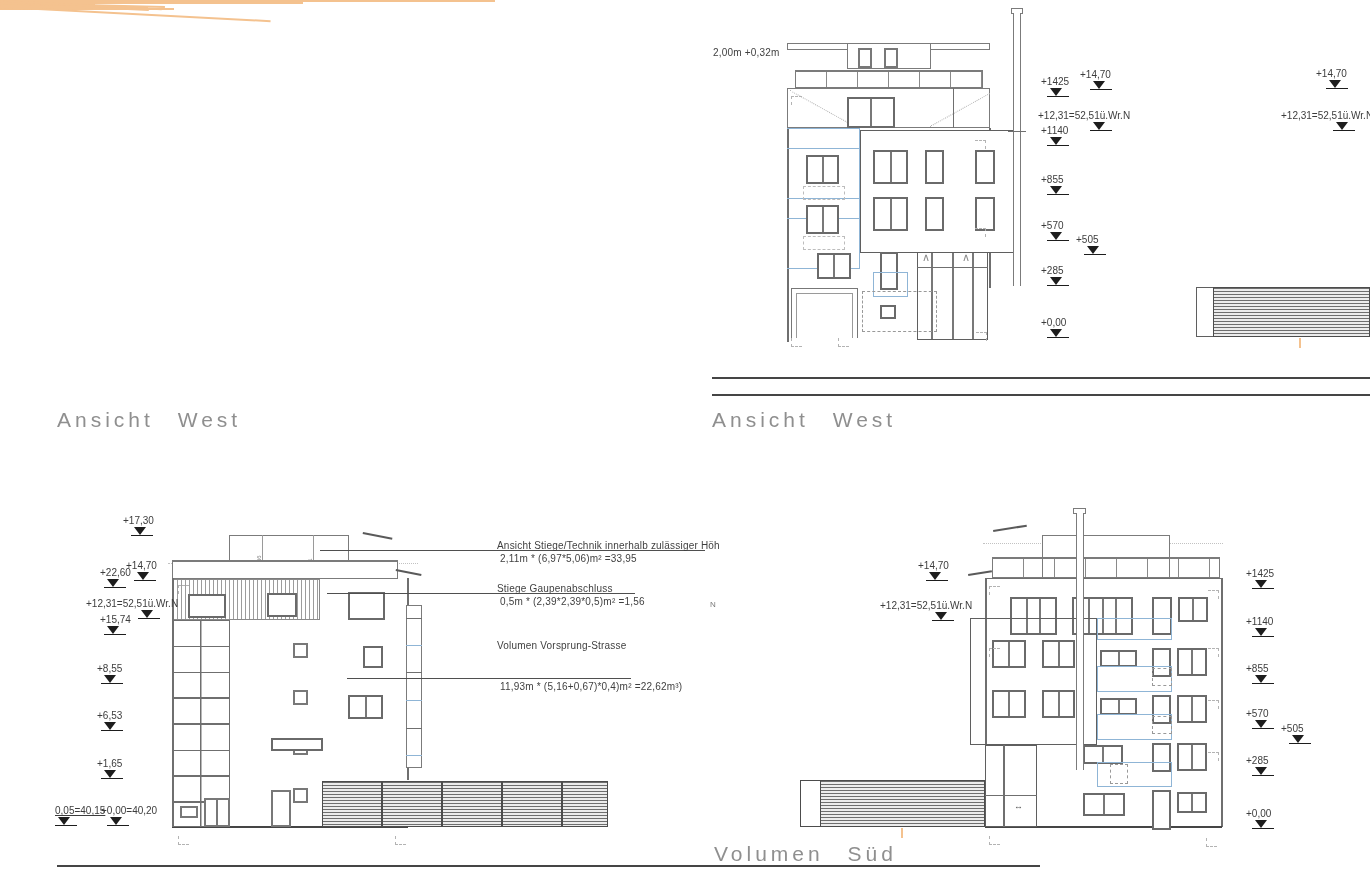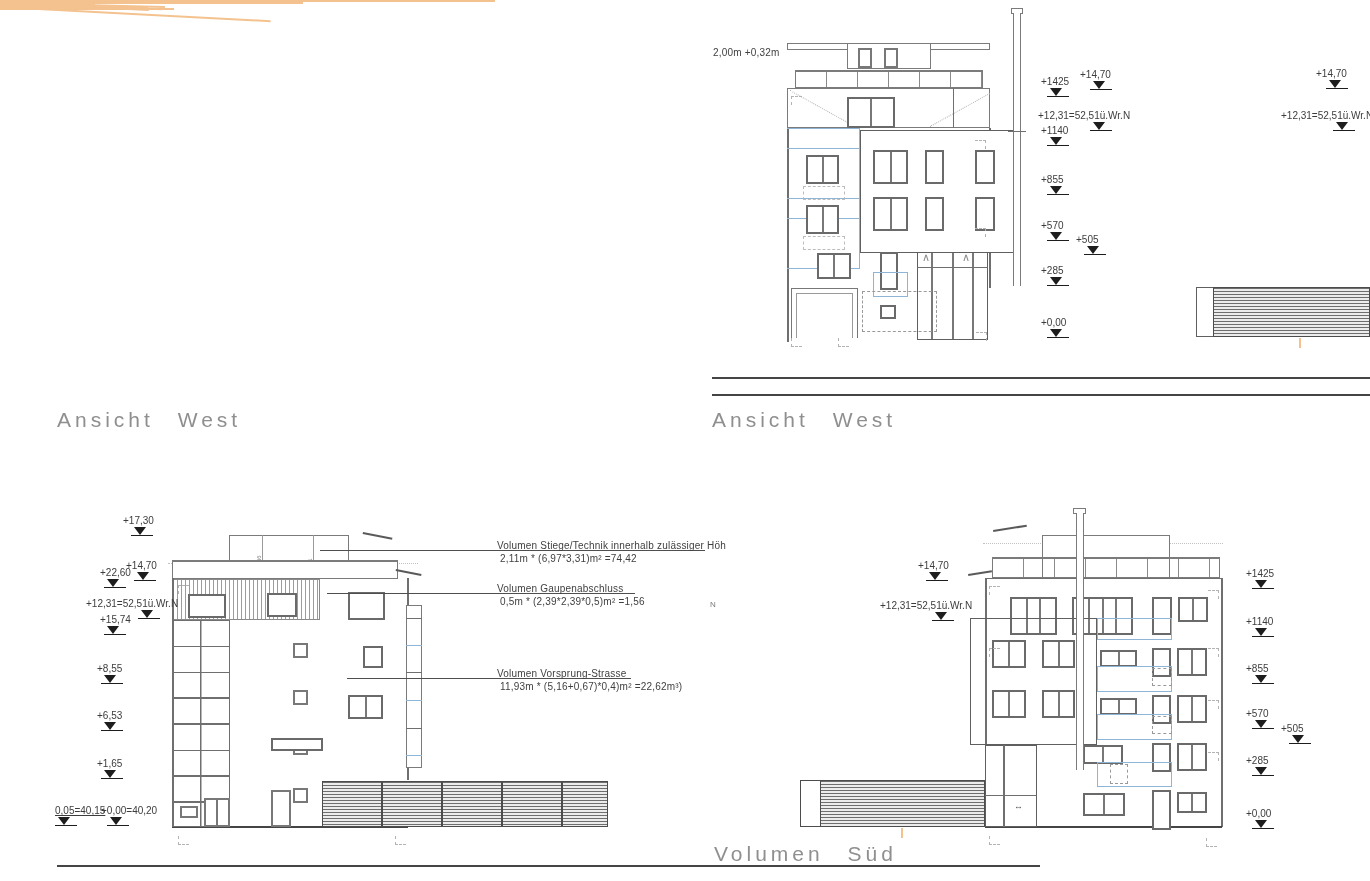--- a/index.html
+++ b/index.html
@@ -195,25 +195,25 @@
     <div class="ckBL" style="left:178px;top:836px;"></div>
     <div class="ckBL" style="left:395px;top:836px;"></div>
 
     <div class="lno" style="left:0px;top:827px;width:495px;"></div>
     <div class="lno" style="left:495px;top:828px;width:165px;transform:rotate(1.4deg);"></div>
     <div class="ln lnd" style="left:57px;top:865px;width:983px;height:1.5px;"></div>
 
     <div class="ln" style="left:320px;top:550px;width:385px;background:#4f4f4f;"></div>
     <div class="ln" style="left:327px;top:593px;width:308px;background:#4f4f4f;"></div>
     <div class="ln" style="left:347px;top:678px;width:284px;background:#4f4f4f;"></div>
-    <div class="txt" style="left:497px;top:540px;">Volumen  Stiege/Technik  innerhalb  zulässiger  Höh</div>
-    <div class="txt" style="left:500px;top:553px;">2,11m  *  (6,97*3,31)m²  =74,42</div>
-    <div class="txt" style="left:497px;top:583px;">Volumen  Gaupenabschluss</div>
+    <div class="txt" style="left:497px;top:540px;">Ansicht  Stiege/Technik  innerhalb  zulässiger  Höh</div>
+    <div class="txt" style="left:500px;top:553px;">2,11m  *  (6,97*5,06)m²  =33,95</div>
+    <div class="txt" style="left:497px;top:583px;">Stiege  Gaupenabschluss</div>
     <div class="txt" style="left:500px;top:596px;">0,5m  *  (2,39*2,39*0,5)m²  =1,56</div>
-    <div class="txt" style="left:497px;top:668px;">Volumen  Vorsprung-Strasse</div>
+    <div class="txt" style="left:497px;top:640px;">Volumen  Vorsprung-Strasse</div>
     <div class="txt" style="left:500px;top:681px;">11,93m  *  (5,16+0,67)*0,4)m²  =22,62m³)</div>
     <div class="tiny" style="left:710px;top:600px;font-size:8px;">N</div>
   </div>
 
   <div class="layer">
 
     <div class="dot" style="left:983px;top:543px;width:240px;"></div>
     <div class="b" style="left:1042px;top:535px;width:128px;height:43px;"></div>
     <div class="rail" style="left:992px;top:557px;width:228px;height:21px;"></div>
     <div class="ln" style="left:993px;top:530px;width:34px;transform:rotate(-9deg);background:#5a5a5a;height:1.5px;"></div>

